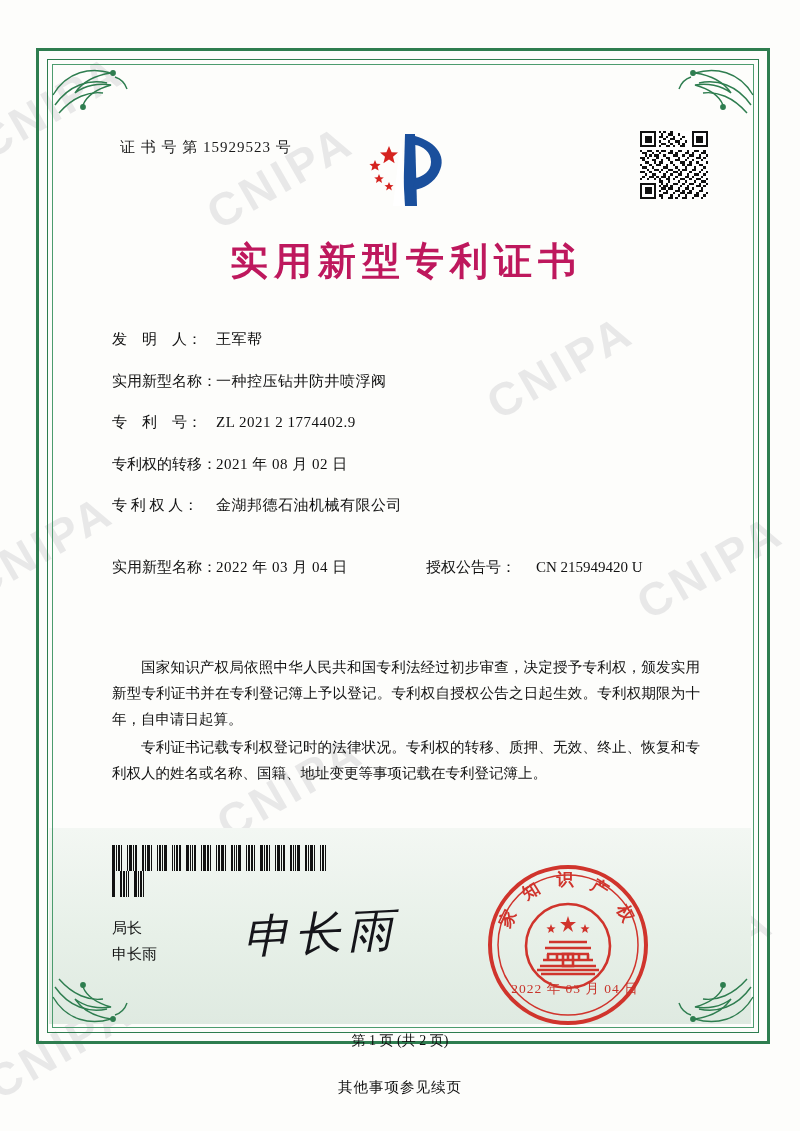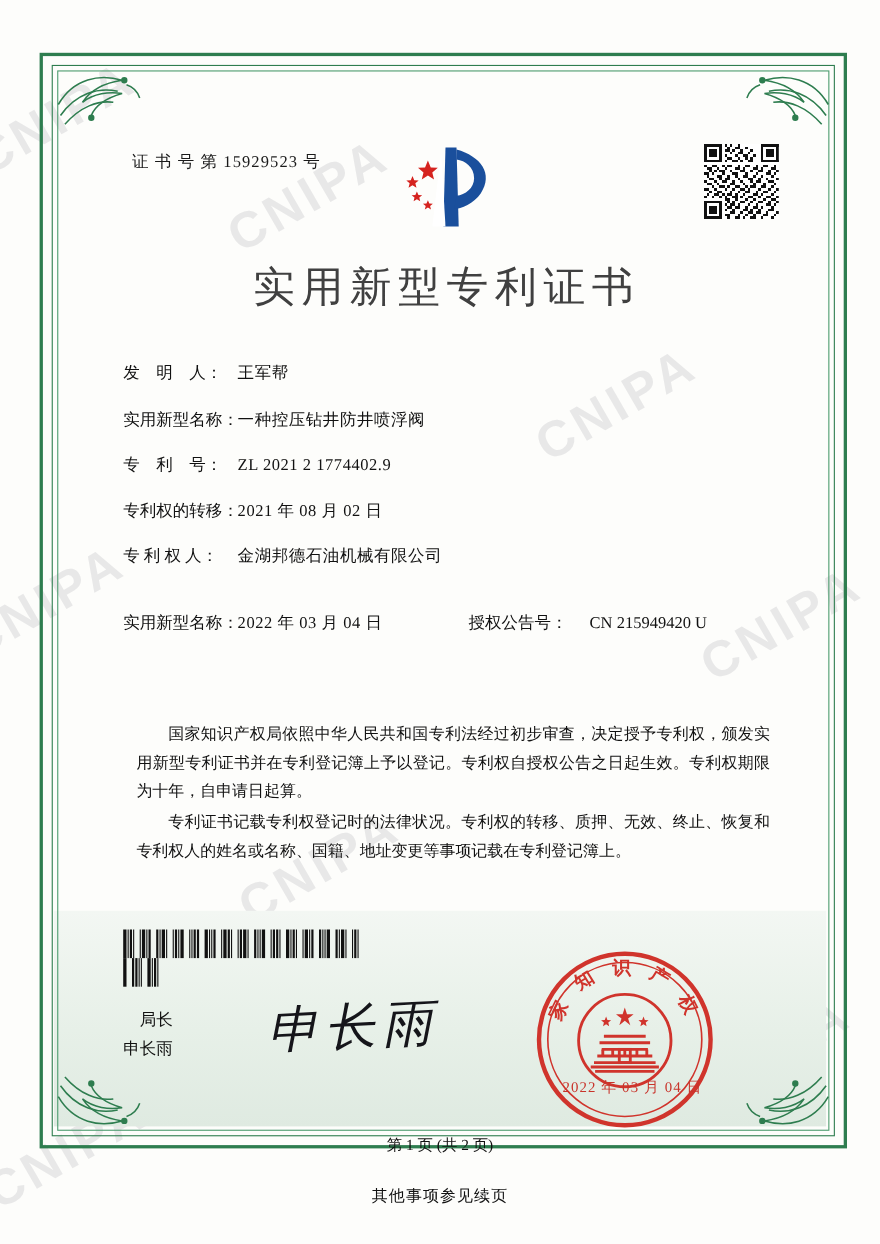--- a/index.html
+++ b/index.html
@@ -105,23 +105,23 @@
     height: 86px;
   }
 
   .title {
     position: absolute;
     left: 0;
     right: 0;
     top: 236px;
     text-align: center;
     font-size: 38px;
-    font-weight: normal;
+    font-weight: bold;
     letter-spacing: 6px;
-    color: #404040;
+    color: #be185d;
     font-family: "Liberation Serif", "DejaVu Serif", serif;
     padding-left: 12px;
   }
 
   
   .fields {
     position: absolute;
     left: 112px;
     top: 330px;
     width: 600px;
@@ -156,22 +156,23 @@
     position: absolute;
     left: 112px;
     top: 655px;
     width: 588px;
     font-size: 14.5px;
     line-height: 26px;
     color: #111;
     text-align: justify;
   }
   .paras p {
-    margin: 0 0 2px 12px;
+    margin: 0 0 2px 0;
     text-indent: 2em;
+    font-family: Liberation Mono, monospace;
   }
 
   
   .lower-panel {
     position: absolute;
     left: 49px;
     top: 828px;
     width: 702px;
     height: 196px;
     background: linear-gradient(180deg, #f3f7f3 0%, #e7f0e8 55%, #dfeae1 100%);
@@ -195,21 +196,20 @@
   }
 
   .director-block {
     position: absolute;
     left: 112px;
     top: 915px;
     font-size: 15px;
     line-height: 26px;
     color: #111;
     z-index: 3;
-    text-align: right;
   }
   .signature {
     position: absolute;
     left: 243px;
     top: 903px;
     font-size: 46px;
     color: #15151a;
     font-family: "DejaVu Serif", serif;
     font-style: italic;
     letter-spacing: 6px;

